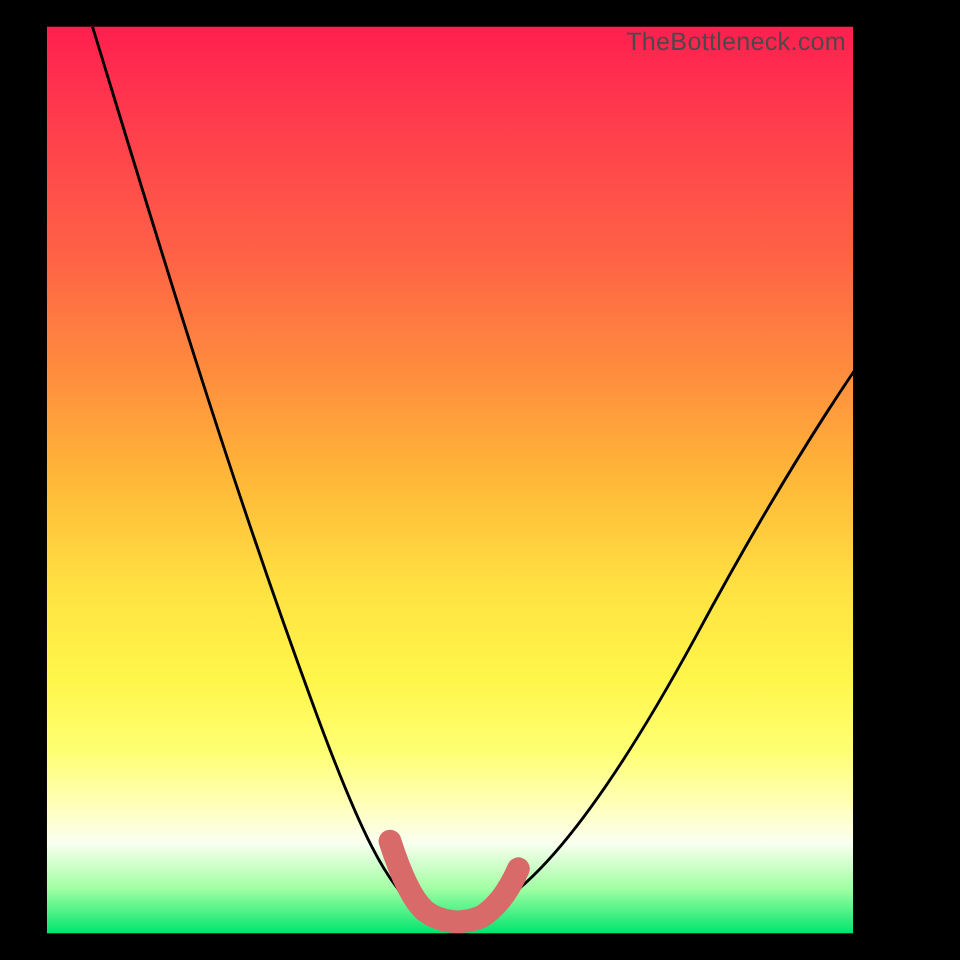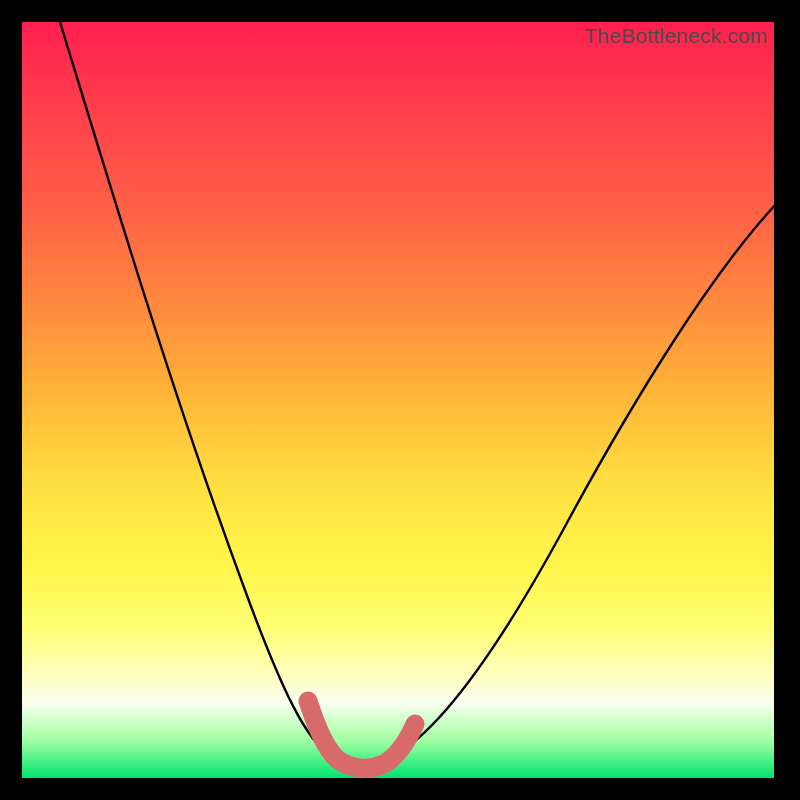--- a/index.html
+++ b/index.html
@@ -6,23 +6,23 @@
     margin: 0;
     padding: 0;
     width: 800px;
     height: 800px;
     background: #000;
     overflow: hidden;
     font-family: Arial, Helvetica, sans-serif;
   }
   .frame {
     position: absolute;
-    left: 22px;
+    left: 39px;
     top: 22px;
-    width: 752px;
+    width: 672px;
     height: 756px;
     overflow: hidden;
   }
   .gradient {
     position: absolute;
     left: 0;
     top: 0;
     width: 100%;
     height: 100%;
     background: linear-gradient(

